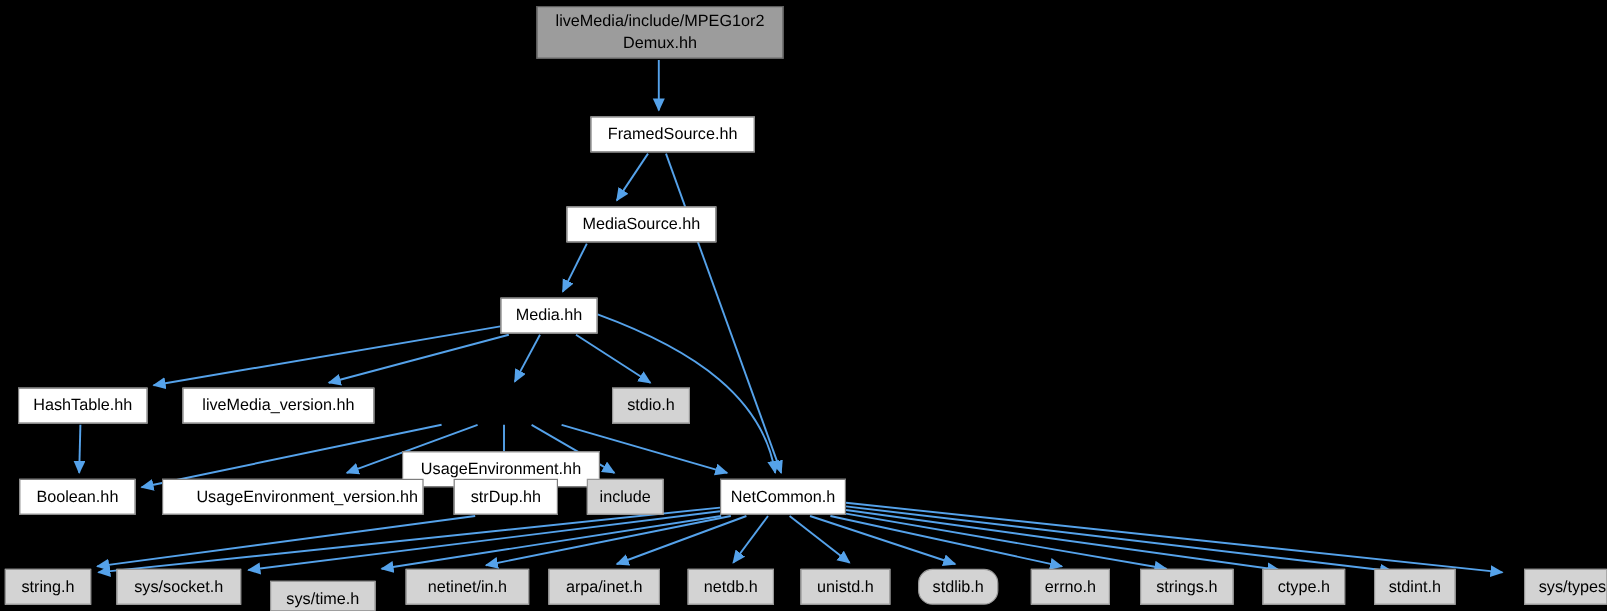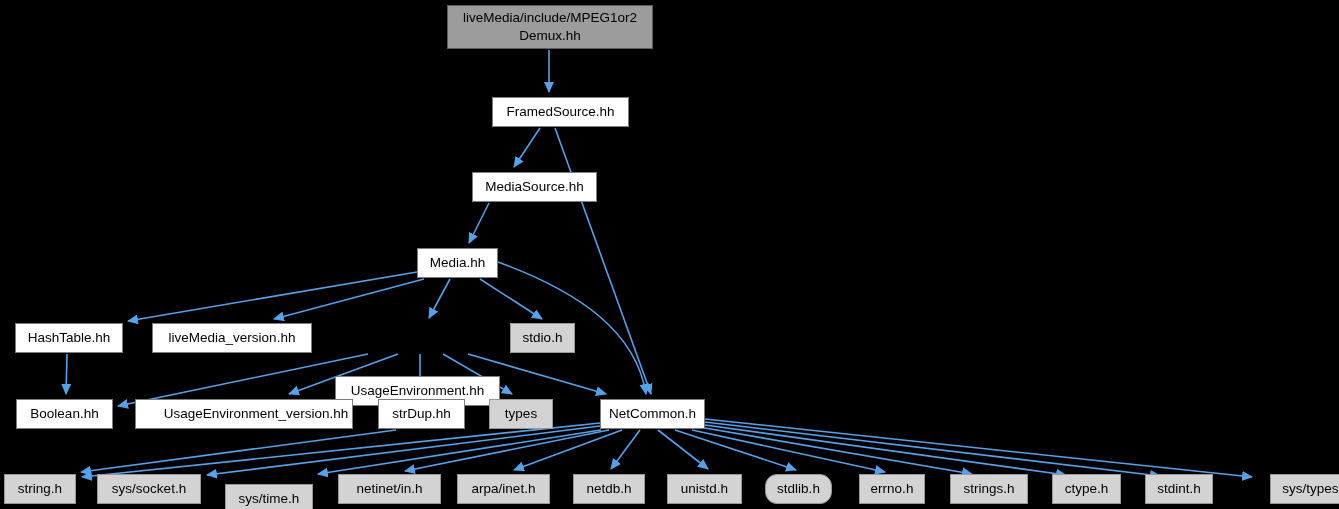--- a/index.html
+++ b/index.html
@@ -100,21 +100,21 @@
       <div class="node internal" style="left: 492px; top: 97px; width: 137px; height: 30px;">FramedSource.hh</div>
       <div class="node internal" style="left: 436px; top: 172px; width: 125px; height: 30px; margin-left: 36px;">MediaSource.hh</div>
       <div class="node internal" style="left: 417px; top: 248px; width: 81px; height: 30px;">Media.hh</div>
       <div class="node internal" style="left: 15px; top: 323px; width: 108px; height: 30px; text-align: right;">HashTable.hh</div>
       <div class="node internal" style="left: 152px; top: 323px; width: 160px; height: 30px;">liveMedia_version.hh</div>
       <div class="node internal" style="left: 335px; top: 341px; width: 165px; height: 30px; margin-top: 35px;">UsageEnvironment.hh</div>
       <div class="node external" style="left: 510px; top: 323px; width: 65px; height: 30px;">stdio.h</div>
       <div class="node internal" style="left: 16px; top: 399px; width: 97px; height: 30px;">Boolean.hh</div>
       <div class="node internal" style="left: 135px; top: 399px; width: 218px; height: 30px; padding-left: 24px;">UsageEnvironment_version.hh</div>
       <div class="node internal" style="left: 378px; top: 399px; width: 87px; height: 30px;">strDup.hh</div>
-      <div class="node external" style="left: 489px; top: 399px; width: 64px; height: 30px;">types</div>
+      <div class="node external" style="left: 489px; top: 399px; width: 64px; height: 30px;">include</div>
       <div class="node internal" style="left: 600px; top: 399px; width: 105px; height: 30px;">NetCommon.h</div>
       <div class="node external" style="left: 4px; top: 474px; width: 72px; height: 30px;">string.h</div>
       <div class="node external" style="left: 97px; top: 474px; width: 104px; height: 30px;">sys/socket.h</div>
       <div class="node external" style="left: 225px; top: 484px; width: 88px; height: 30px;">sys/time.h</div>
       <div class="node external" style="left: 338px; top: 474px; width: 103px; height: 30px;">netinet/in.h</div>
       <div class="node external" style="left: 457px; top: 474px; width: 93px; height: 30px;">arpa/inet.h</div>
       <div class="node external" style="left: 573px; top: 474px; width: 72px; height: 30px;">netdb.h</div>
       <div class="node external" style="left: 667px; top: 474px; width: 75px; height: 30px;">unistd.h</div>
       <div class="node external" style="left: 765px; top: 474px; width: 67px; height: 30px; border-radius: 12px;">stdlib.h</div>
       <div class="node external" style="left: 859px; top: 474px; width: 66px; height: 30px;">errno.h</div>

